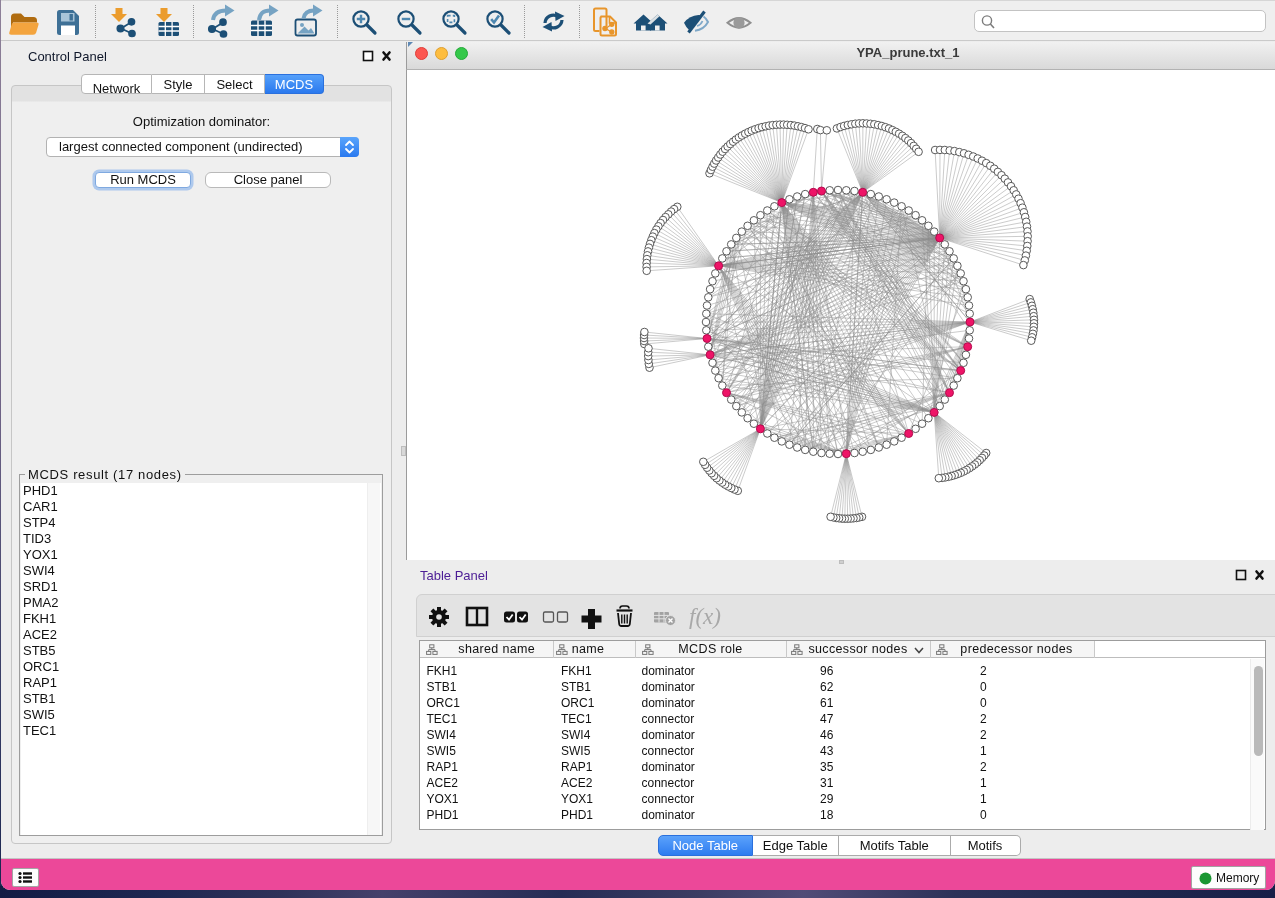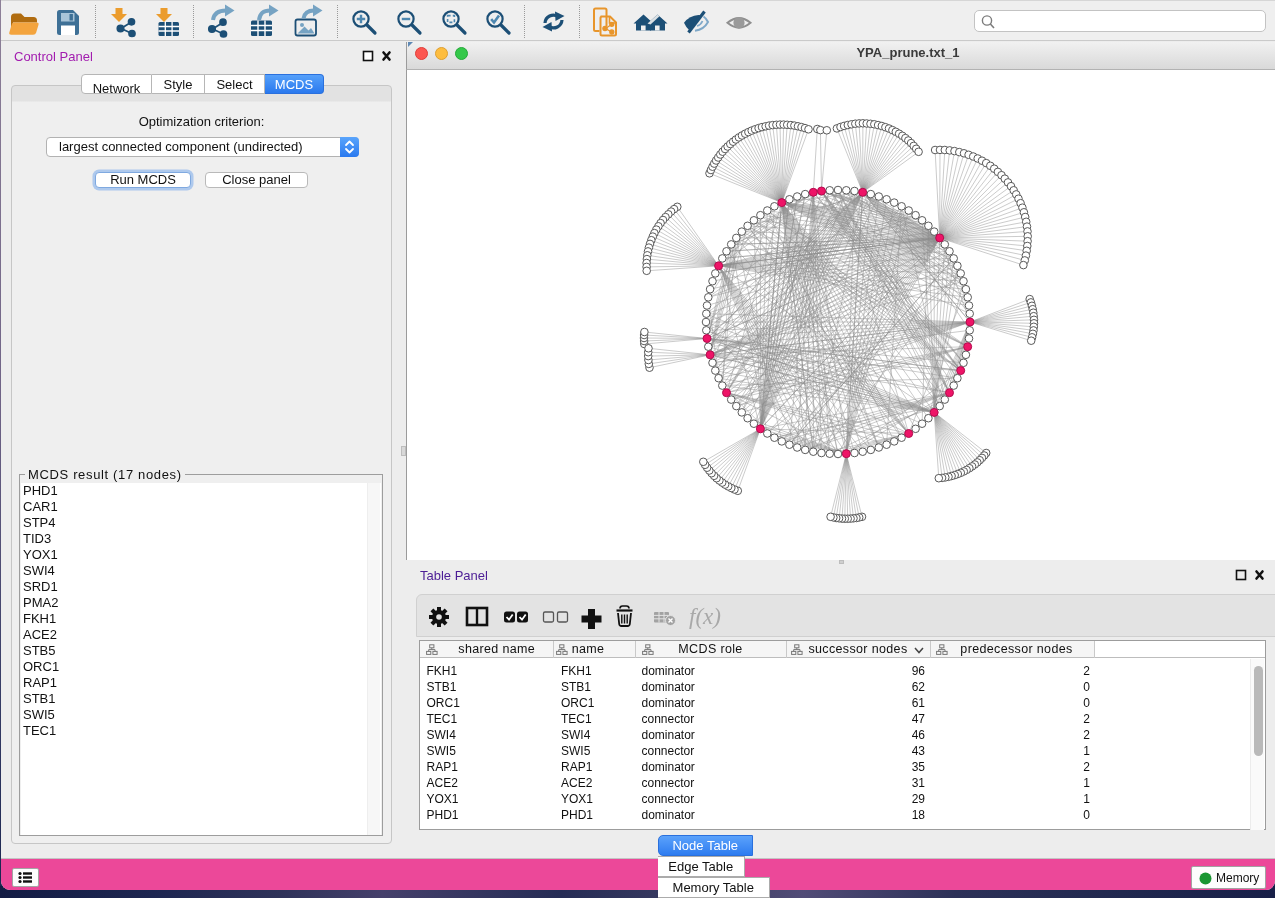--- a/index.html
+++ b/index.html
@@ -7,56 +7,56 @@
 body { font-family:"Liberation Sans", sans-serif; background:linear-gradient(180deg,#8d8098 0%,#6f6386 45%,#3a3f68 75%,#1a2550 100%); }
 #win { position:absolute; left:1px; top:0; width:1274px; height:890px; background:#ededed; border-radius:0 0 9px 9px; }
 .abs { position:absolute; }
 #wallstrip { position:absolute; left:0; top:886px; width:1275px; height:12px; z-index:-1;
   background:linear-gradient(90deg,#131c44 0%,#1d2651 12%,#2e3259 22%,#45406b 30%,#252c55 44%,#3c3d63 55%,#514c77 63%,#2c3158 75%,#20284f 88%,#181f48 100%); }
 
 #toolbar { position:absolute; left:0; top:0; width:1274px; height:41px; background:#efefef; border-top:1px solid #d6d6d6; border-bottom:1px solid #cacaca; }
 .tsep { position:absolute; top:4px; height:33px; width:0; border-left:1px dotted #9a9a9a; }
 #searchbox { position:absolute; left:973px; top:9px; width:292px; height:22px; background:#fff; border:1px solid #c3c3c3; border-radius:5px; }
 
-#cp-title { position:absolute; left:13px; top:49px; font-size:13px; color:#a21caf;text-align:center; }
+#cp-title { position:absolute; left:27px; top:49px; font-size:13px; color:#0f172a;text-align:center; }
 #cp-panel { position:absolute; left:10px; top:85px; width:381px; height:759px; border:1px solid #c6c6c6; border-radius:4px; background:linear-gradient(#e2e2e2 0px,#e2e2e2 15px,#efefef 16px,#efefef 100%); }
 .tabs { position:absolute; left:80px; top:74px; height:20px; display:flex; z-index:5; }
 .tab { height:20px; line-height:19px; font-size:13px; color:#111; background:#fff; border:1px solid #b6b6b6; border-left:none; text-align:center; padding:0 14px; }
 .tab.first { border-left:1px solid #b6b6b6; border-radius:4px 0 0 4px; }
 .tab.last { border-radius:0 4px 4px 0; }
 .tab.sel { background:linear-gradient(#55a0fa,#2a79ee); color:#fff; border-color:#2a70dd; }
 #optlabel { position:absolute; left:10px; top:114px; width:381px; text-align:center; font-size:13px; color:#111; }
 #dropdown { position:absolute; left:45px; top:137px; width:313px; height:20px; background:#fff; border:1px solid #b2b2b2; border-radius:4px; font-size:13px; line-height:18px; color:#111; padding-left:12px; }
 #dropstep { position:absolute; right:-1px; top:-1px; width:19px; height:20px; background:linear-gradient(#5aa5fc,#2a79ef); border-radius:0 4px 4px 0; }
 .btn { position:absolute; height:16px; background:#fff; border:1px solid #b9b9b9; border-radius:4px; font-size:13px; color:#111; text-align:center; line-height:14px; }
 #runbtn { left:94px; top:171.5px; width:96px; border-color:#7fa9e0; box-shadow:0 0 0 2.5px rgba(120,170,235,0.55); }
-#closebtn { left:204px; top:171.5px; width:103px; }
+#closebtn { left:204px; top:171.5px; width:126px;border-radius:6px; }
 #fieldset { position:absolute; left:18px; top:474px; width:364px; height:362px; border:1px solid #9d9d9d; }
 #fslegend { position:absolute; left:24px; top:467px; letter-spacing:0.65px; background:#efefef; padding:0 3px; font-size:13px; color:#111; }
 #mcdslist { position:absolute; left:20px; top:483px; width:360px; height:352px; background:#fff; font-size:13px; color:#111; }
 #mcdslist .it { height:16px; line-height:16px; padding-left:2px; }
 #mcdstrack { position:absolute; right:1.5px; top:0px; width:13px; height:352px; background:#f7f7f7; border-left:1px solid #eeeeee; }
 
 #vsplit-knob { position:absolute; left:400px; top:446px; width:5px; height:10px; background:#d8d8d8; border:1px solid #bdbdbd; }
 
 #netwin { position:absolute; left:405px; top:42px; width:870px; height:518px; border-left:1px solid #9b9b9b; background:#fff; }
 #nettitle { position:absolute; left:405px; top:42px; width:870px; height:28px; background:linear-gradient(#f1f1f1,#d9d9d9); border-bottom:1px solid #b2b2b2; border-left:1px solid #9b9b9b; }
 #nettitle .txt { position:absolute; left:66.5px; top:3px; width:869px; text-align:center; font-size:13px; font-weight:bold; color:#3a3a3a; }
 .light { position:absolute; top:46.5px; width:13px; height:13px; border-radius:50%; }
 
 #tp-title { position:absolute; left:419px; top:568px; font-size:13px; color:#4c1d95; }
 #tp-toolbar { position:absolute; left:415px; top:594px; width:998px; height:43px; background:#e3e3e3; border:1px solid #d0d0d0; border-radius:6px 6px 0 0; }
 #tbl { position:absolute; left:418px; top:640px; width:847px; height:190px; background:#fff; border:1px solid #9c9c9c; }
 #tblhead { position:absolute; left:0; top:0; width:845px; height:17px; background:#f5f5f5; border-bottom:1px solid #bdbdbd; font-size:12.5px; letter-spacing:0.35px; color:#111; }
 .hcell { position:absolute; top:0; height:17px; border-right:1px solid #c9c9c9; text-align:center; line-height:16px; }
 .trow { position:absolute; font-size:12px; color:#111; height:16px; line-height:16px; }
-.num { position:absolute; text-align:right; }
+.num { position:absolute; text-align:left; }
 #tbl-track { position:absolute; right:1px; top:18px; width:14px; height:171px; background:#fafafa; border-left:1px solid #ececec; }
 #tbl-thumb { position:absolute; left:2.5px; top:7px; width:9px; height:90px; background:#b9b9b9; border-radius:5px; }
-.btabs { position:absolute; left:657px; top:835px; height:32px; display:flex; z-index:5;flex-direction:column; }
+.btabs { position:absolute; left:657px; top:835px; height:32px; display:flex; z-index:5; }
 .btab { height:21px; line-height:20px; font-size:13px; color:#111; background:#fff; border:1px solid #ababab; border-left:none; text-align:center; }
 .btab.first { border-left:1px solid #ababab; border-radius:5px 0 0 5px; }
 .btab.last { border-radius:0 5px 5px 0; }
 .btab.sel { background:linear-gradient(#5ba2fb,#2e7cf0); color:#fff; border-color:#2a70dd; }
 
 #statusbar { position:absolute; left:0; top:858px; width:1274px; height:32px; background:#ec4899; border-top:1px solid #c4c4c4; border-radius:0 0 9px 9px; }
 #listbtn { position:absolute; left:11px; top:9px; width:27px; height:19px; background:#fdfdfd; border:1px solid #a5a5a5; border-radius:2px; }
 #membtn { position:absolute; left:1190px; top:7px; width:75px; height:23px; background:#fdfdfd; border:1px solid #a2a2a2; border-radius:2px; font-size:12px; color:#111; line-height:21px; }
 </style>
 </head>
@@ -181,21 +181,21 @@
     <rect x="1.5" y="1.5" width="9" height="9" fill="#fff" stroke="#111" stroke-width="1.6"></rect>
     <path d="M21.5 2.5 L27.5 9.5 M27.5 2.5 L21.5 9.5" stroke="#111" stroke-width="2.6" stroke-linecap="round"></path>
   </svg>
   <div id="cp-panel"></div>
   <div class="tabs">
     <div class="tab first" style="width:71px;padding:4px">Network</div>
     <div class="tab" style="width:53px;padding:0">Style</div>
     <div class="tab" style="width:60px;padding:0">Select</div>
     <div class="tab sel last" style="width:59px;padding:0">MCDS</div>
   </div>
-  <div id="optlabel">Optimization criterion:</div>
+  <div id="optlabel">Optimization dominator:</div>
   <div id="dropdown">largest connected component (undirected)
     <div id="dropstep"><svg width="19" height="20" viewBox="0 0 19 20">
           <path d="M6 8 L9.5 4.5 L13 8 M6 12 L9.5 15.5 L13 12" stroke="#fff" stroke-width="1.8" fill="none" stroke-linecap="round" stroke-linejoin="round"></path>
         </svg></div>
   </div>
   <div class="btn" id="runbtn">Run MCDS</div>
   <div class="btn" id="closebtn">Close panel</div>
   <div id="fieldset"></div>
   <div id="fslegend">MCDS result (17 nodes)</div>
   <div id="mcdslist">
@@ -683,21 +683,21 @@
     <div class="trow" style="left:221.5px;top:165.5px">dominator</div>
     <div class="trow num" style="left:400px;top:165.5px;width:105px">18</div>
     <div class="trow num" style="left:560px;top:165.5px;width:110px">0</div>
     <div id="tbl-track">
         <div id="tbl-thumb"></div>
       </div>
   </div>
   <div class="btabs">
     <div class="btab sel first" style="width:94.5px">Node Table</div>
     <div class="btab" style="width:86.5px">Edge Table</div>
-    <div class="btab" style="width:111.5px">Memory Table</div>
+    <div class="btab" style="width:111.5px">Motifs Table</div>
     <div class="btab last" style="width:70px">Motifs</div>
   </div>
   <div id="statusbar">
     <div id="listbtn">
       <svg width="25" height="17" viewBox="0 0 25 17">
         <g fill="#111">
           <circle cx="7" cy="4.5" r="1.6"></circle>
             <circle cx="7" cy="8.5" r="1.6"></circle>
             <circle cx="7" cy="12.5" r="1.6"></circle>
           <rect x="10" y="3.3" width="9" height="2.4"></rect>

